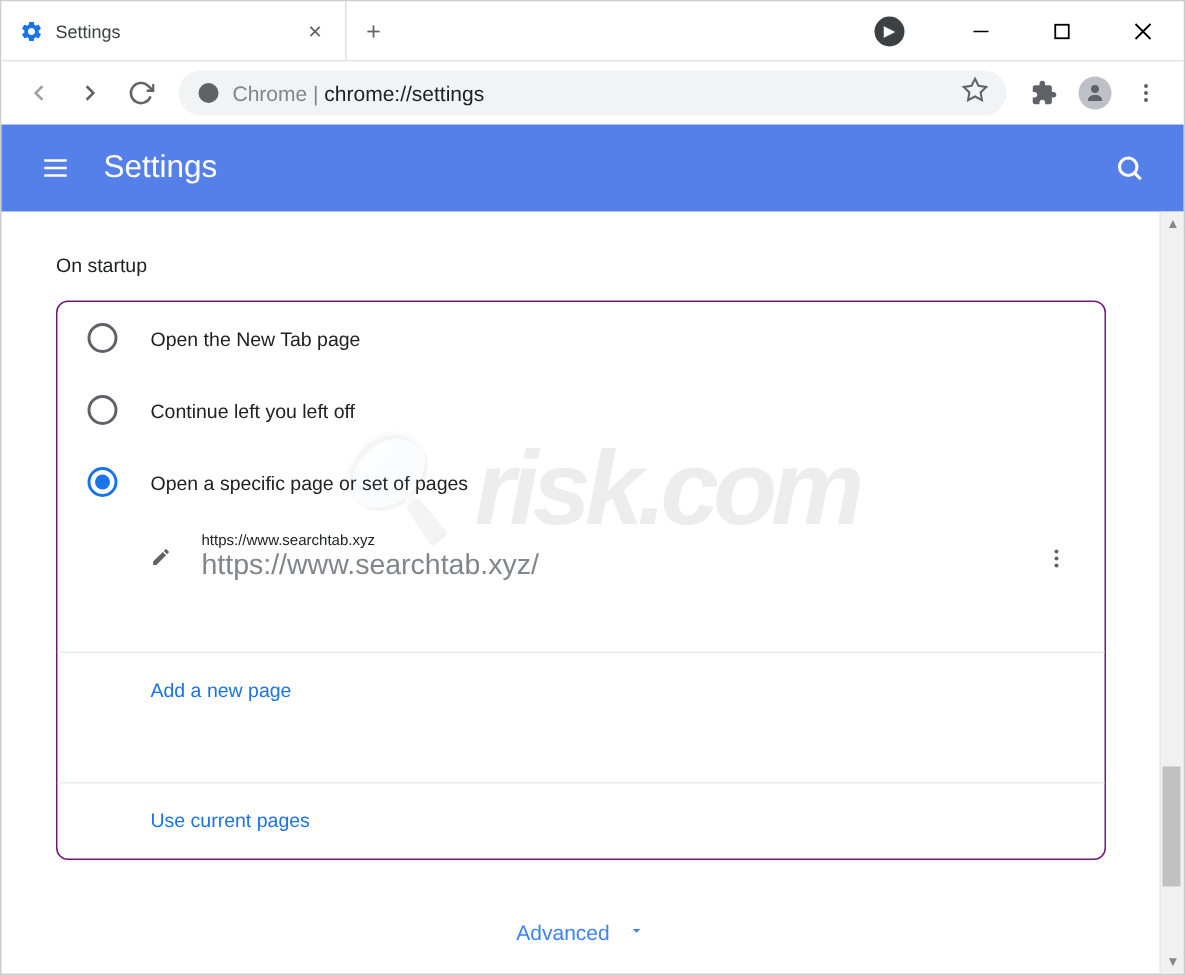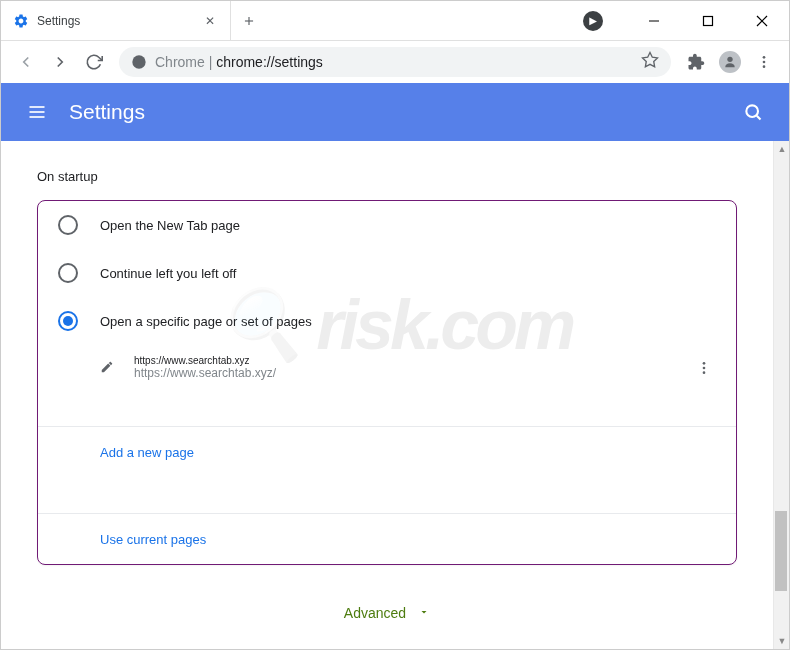--- a/index.html
+++ b/index.html
@@ -48,27 +48,27 @@
 .radio-row { display: flex; align-items: center; padding: 14px 20px; gap: 22px; cursor: pointer; }
 .radio { width: 20px; height: 20px; border: 2px solid #5f6368; border-radius: 50%; flex-shrink: 0; }
 .radio.checked { border-color: #1a73e8; display: flex; align-items: center; justify-content: center; }
 .radio.checked::after { content: ''; width: 10px; height: 10px; background: #1a73e8; border-radius: 50%; }
 .radio-label { font-size: 13px; color: #202124; }
 
 .page-entry { display: flex; align-items: center; padding: 10px 20px 10px 62px; gap: 18px; }
 .edit-icon { width: 16px; height: 16px; color: #5f6368; display: flex; }
 .page-info { flex: 1; }
 .page-title { font-size: 10px; color: #202124; }
-.page-url { font-size: 12px; color: #80868b; }
+.page-url { font-size: 19px; color: #80868b; }
 .more-btn { width: 24px; color: #5f6368; cursor: pointer; display: flex; align-items: center; justify-content: center; }
 
 .link-row { padding: 16px 20px 16px 62px; border-top: 1px solid #e8eaed; margin-top: 36px; }
 .link-row a { color: #1a73e8; font-size: 13px; text-decoration: none; cursor: pointer; }
 
-.advanced { display: flex; align-items: flex-start; justify-content: center; gap: 12px; padding: 40px 0 10px; color: #4d7c0f; font-size: 14px; cursor: pointer; }
+.advanced { display: flex; align-items: flex-start; justify-content: center; gap: 12px; padding: 40px 0 10px; color: #3b82f6; font-size: 14px; cursor: pointer; }
 
 .watermark { position: absolute; inset: 0; pointer-events: none; display: flex; align-items: center; justify-content: center; opacity: 0.07; z-index: 999; }
 .watermark-text { font-size: 70px; font-weight: 900; font-style: italic; color: #000; letter-spacing: -4px; }
 </style>
 </head>
 <body>
 
 <div class="window">
 
   <div class="titlebar">

